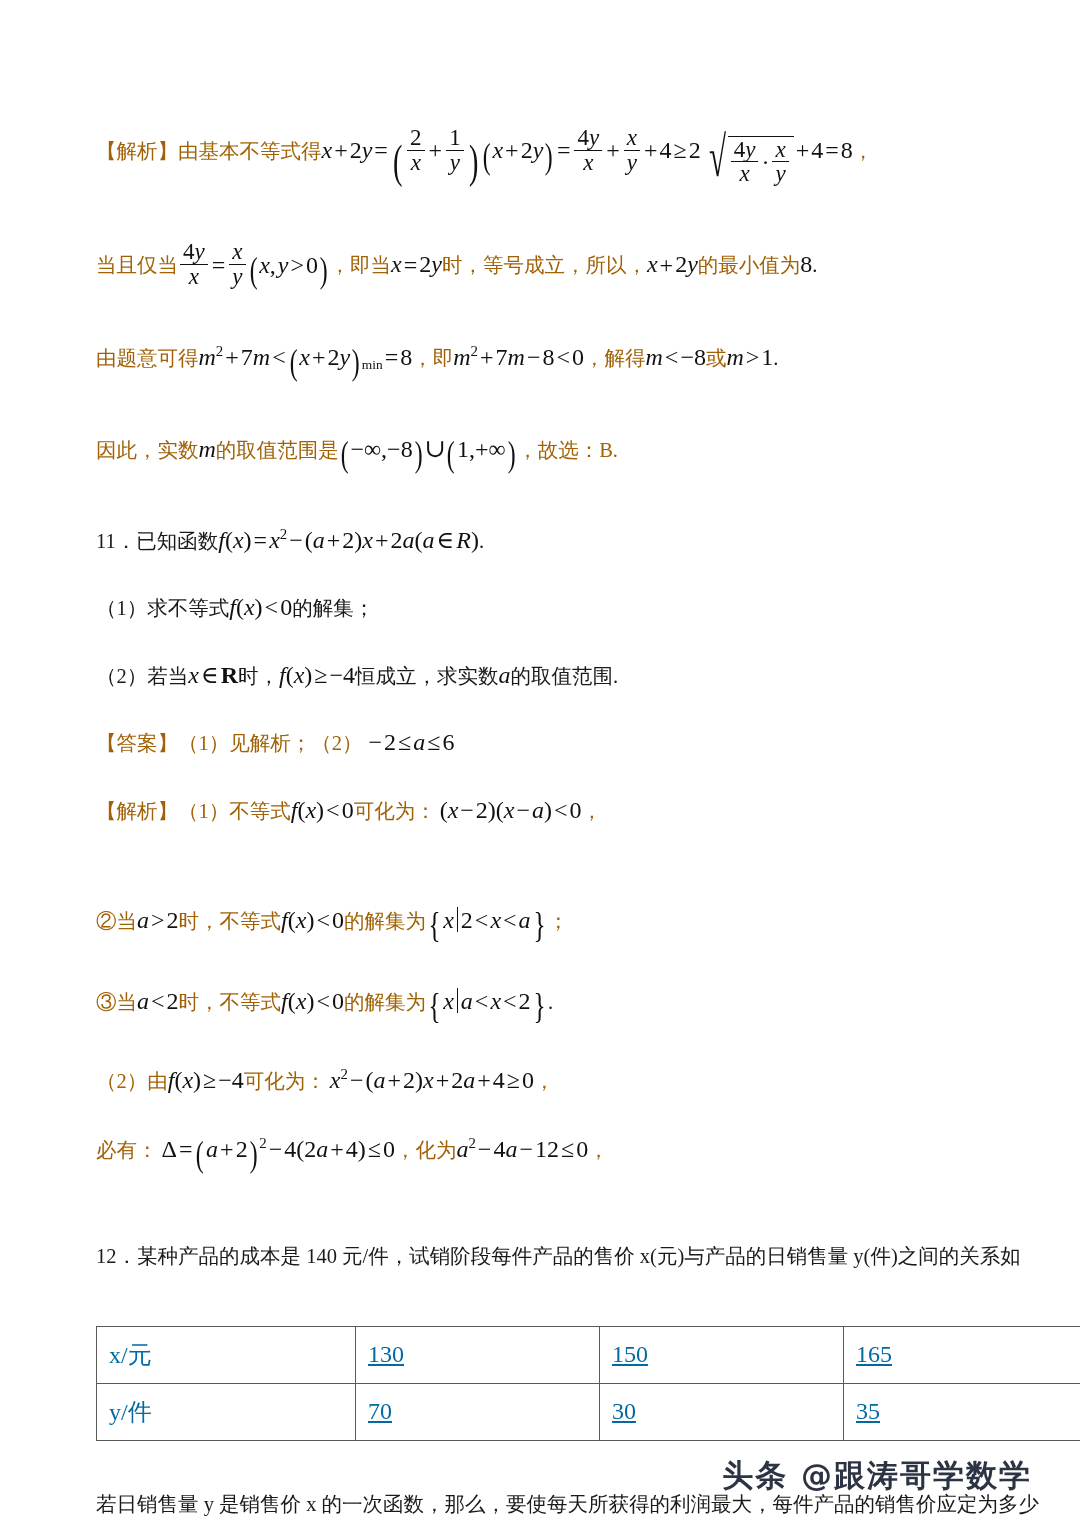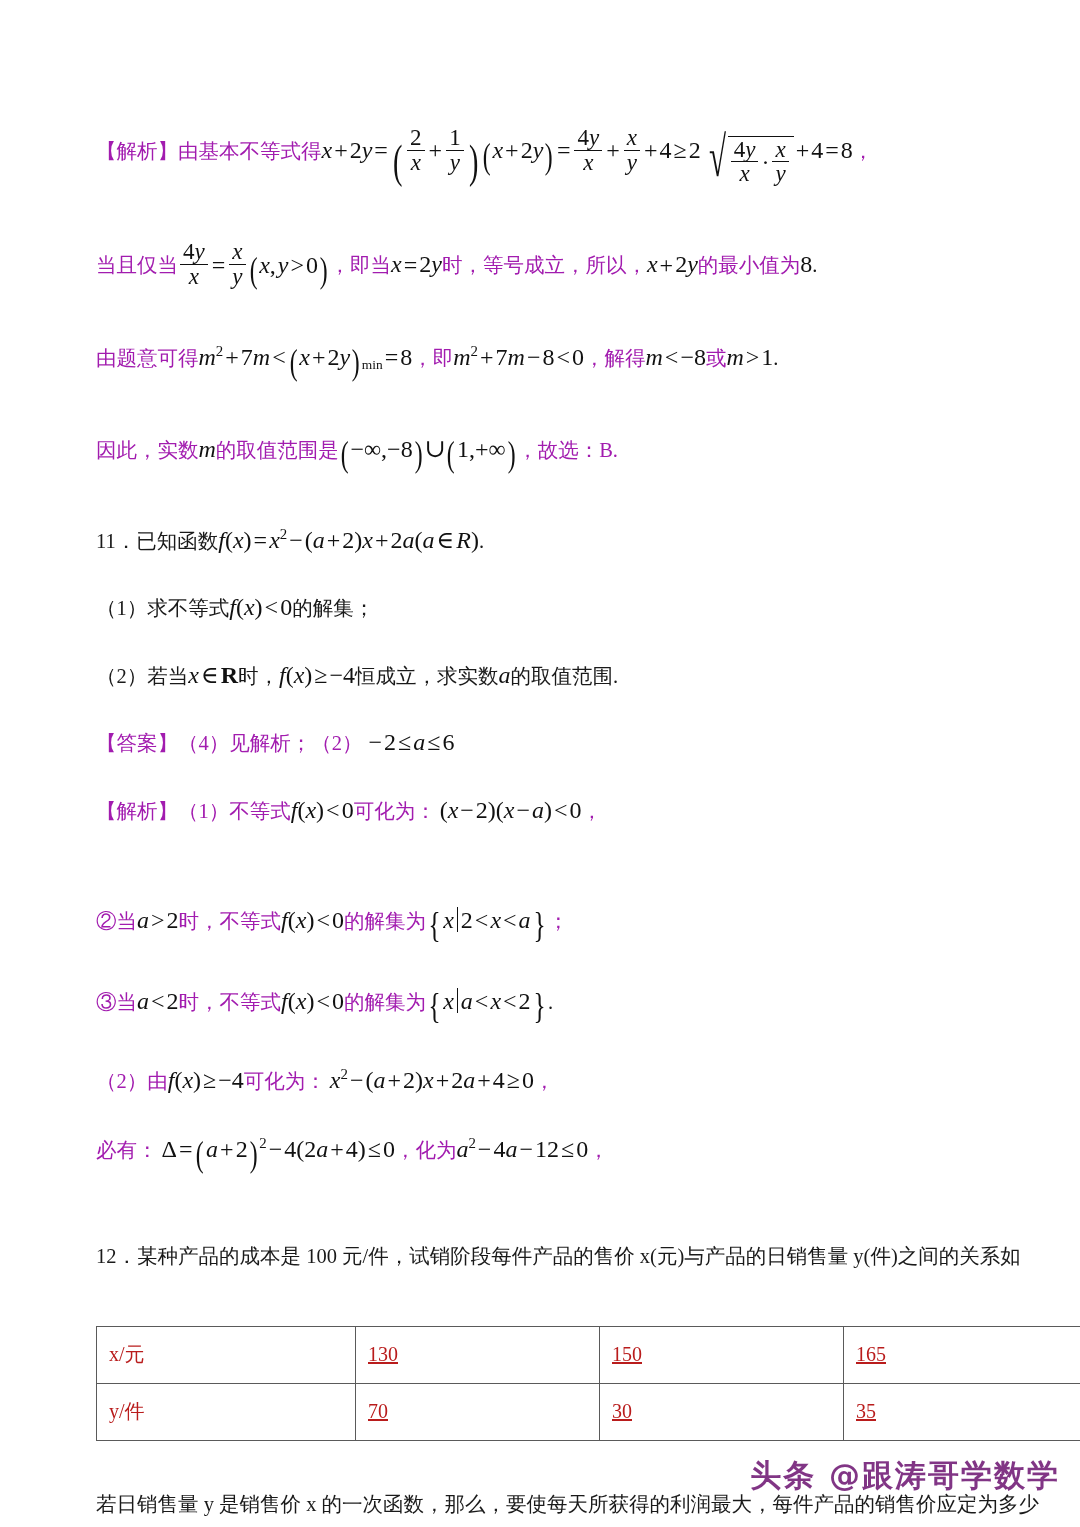--- a/index.html
+++ b/index.html
@@ -30,21 +30,21 @@
   }
 
   
   .line {
     font-size: 20.5px;
     line-height: 1.15;
     white-space: nowrap;
     margin: 0;
     padding: 0;
   }
-  .red   { color: #a21caf; }
+  .red   { color: #a16207; }
   .black { color: #1a1a1a; }
 
   .gap-s  { height: 17px; }
   .gap-m  { height: 30px; }
   .gap-l  { height: 40px; }
   .gap-xl { height: 52px; }
 
   
   .m {
     font-family: "Liberation Serif", "DejaVu Serif", serif;
@@ -143,37 +143,37 @@
   .tbl-wrap { margin: 0; }
   table.data {
     border-collapse: collapse;
     width: 890px;
     table-layout: fixed;
   }
   table.data td {
     border: 1.4px solid #5a5a5a;
     height: 56px;
     padding: 0 12px;
-    font-size: 20px;
-    color: #b91c1c;
+    font-size: 24px;
+    color: #0369a1;
     vertical-align: middle;
   }
   table.data td.lbl { width: 234px; }
   table.data td.val { width: 219px; text-decoration: underline; }
 
   
   .watermark {
     position: absolute;
-    right: 20px;
+    right: 48px;
     bottom: 30px;
     font-family: "DejaVu Sans", "Liberation Sans", sans-serif;
     font-size: 31px;
     font-weight: bold;
     letter-spacing: 2px;
-    color: #701a75;
+    color: #0f172a;
     opacity: 0.88;
     text-shadow: 1px 1px 0 rgba(255,255,255,0.9);
     white-space: nowrap;
   }
   .watermark .wm-at { font-weight: bold; }
 </style>
 </head>
 <body>
 
 <div class="page">
@@ -215,21 +215,21 @@
 
     <div class="gap-l"></div>
 
     <div class="line">
       <span class="black">（2）</span><span class="black">若当</span><span class="m"><span class="mi">x</span><span class="mo">∈</span><span class="blackboard">R</span></span><span class="black">时，</span><span class="m"><span class="mi">f</span><span class="mn">(</span><span class="mi">x</span><span class="mn">)</span><span class="mo">≥</span><span class="mo" style="padding:0">−</span><span class="mn">4</span></span><span class="black">恒成立，求实数</span><span class="m"><span class="mi">a</span></span><span class="black">的取值范围.</span>
     </div>
 
     <div class="gap-l"></div>
 
     <div class="line">
-      <span class="red">【答案】</span><span class="red">（4）见解析；（2）</span><span class="m red"><span class="mo" style="padding:0 2px 0 6px">−</span><span class="mn">2</span><span class="mo">≤</span><span class="mi">a</span><span class="mo">≤</span><span class="mn">6</span></span>
+      <span class="red">【答案】</span><span class="red">（1）见解析；（2）</span><span class="m red"><span class="mo" style="padding:0 2px 0 6px">−</span><span class="mn">2</span><span class="mo">≤</span><span class="mi">a</span><span class="mo">≤</span><span class="mn">6</span></span>
     </div>
 
     <div class="gap-l"></div>
 
     <div class="line">
       <span class="red">【解析】</span><span class="red">（1）</span><span class="red">不等式</span><span class="m"><span class="mi">f</span><span class="mn">(</span><span class="mi">x</span><span class="mn">)</span><span class="mo">&lt;</span><span class="mn">0</span></span><span class="red">可化为：</span><span class="m"> <span class="mn">(</span><span class="mi">x</span><span class="mo">−</span><span class="mn">2)(</span><span class="mi">x</span><span class="mo">−</span><span class="mi">a</span><span class="mn">)</span><span class="mo">&lt;</span><span class="mn">0</span></span><span class="red">，</span>
     </div>
 
     <div class="gap-l"></div>
 
@@ -257,21 +257,21 @@
     <div class="line">
       <span class="red">必有：</span><span class="m"> <span class="mn">Δ</span><span class="mo">=</span><span class="medp">(</span><span class="mi">a</span><span class="mo">+</span><span class="mn">2</span><span class="medp">)</span><sup class="spn">2</sup><span class="mo">−</span><span class="mn">4(2</span><span class="mi">a</span><span class="mo">+</span><span class="mn">4)</span><span class="mo">≤</span><span class="mn">0</span></span><span class="red">，化为</span><span class="m"><span class="mi">a</span><sup class="spn">2</sup><span class="mo">−</span><span class="mn">4</span><span class="mi">a</span><span class="mo">−</span><span class="mn">12</span><span class="mo">≤</span><span class="mn">0</span></span><span class="red">，</span>
     </div>
 
     <div class="gap-l"></div>
 
 
     <div class="gap-m"></div>
 
     <div class="line">
-      <span class="black">12．</span><span class="black">某种产品的成本是 100 元/件，试销阶段每件产品的售价 x(元)与产品的日销售量 y(件)之间的关系如</span>
+      <span class="black">12．</span><span class="black">某种产品的成本是 140 元/件，试销阶段每件产品的售价 x(元)与产品的日销售量 y(件)之间的关系如</span>
     </div>
 
     <div class="gap-l"></div>
 
 
     <div class="gap-s"></div>
 
     <div class="tbl-wrap">
       <table class="data">
         <tbody>

